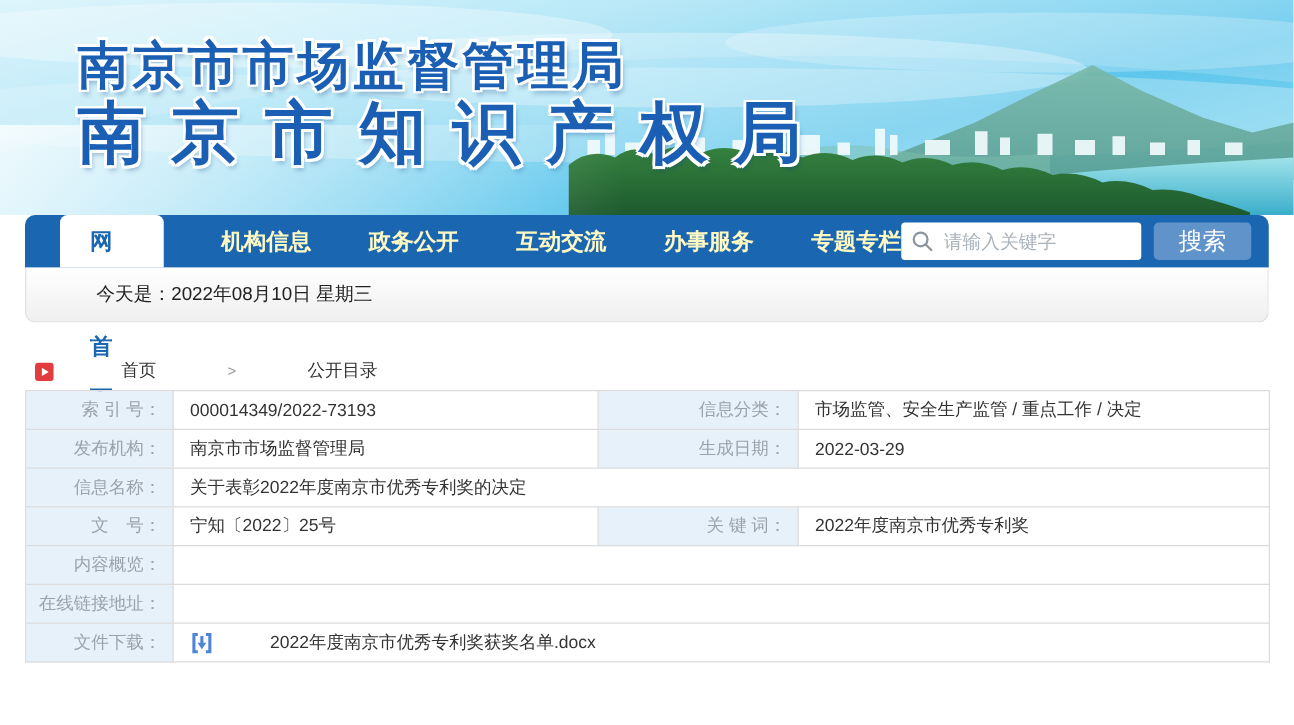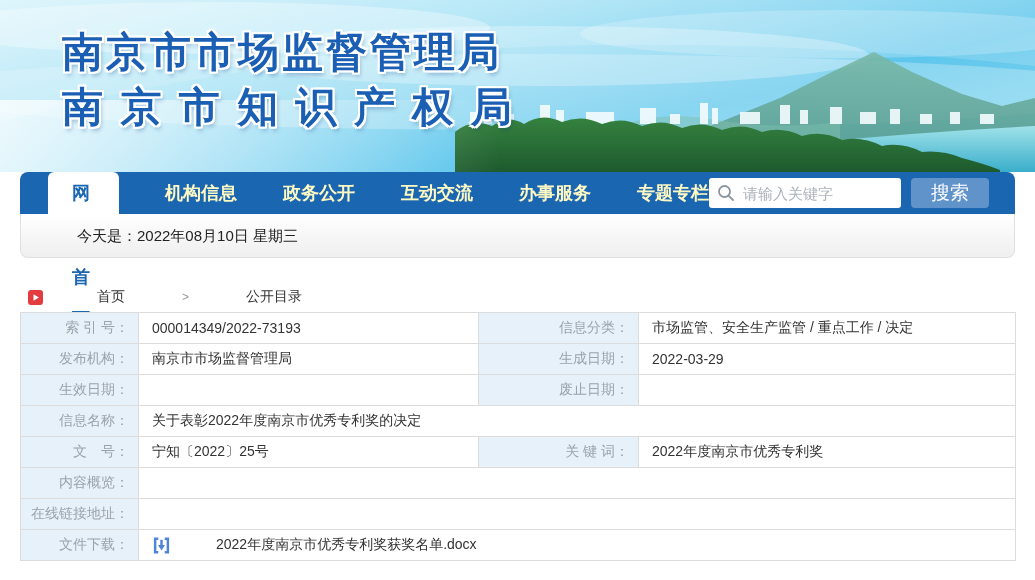--- a/index.html
+++ b/index.html
@@ -7,30 +7,30 @@
          font-family:"Liberation Sans","DejaVu Sans",sans-serif; }
   .page { position:relative; width:1035px; height:505px; background:#fff; }
 
   
   .banner { position:absolute; left:0; top:0; width:1035px; height:172px; overflow:hidden; }
   .banner svg.scene { position:absolute; left:0; top:0; width:100%; height:100%; display:block; }
   .banner-title { position:absolute; left:62px; top:26px; color:#1a5fb4; font-weight:bold;
     text-shadow:-2px -2px 0 #fff, 2px -2px 0 #fff, -2px 2px 0 #fff, 2px 2px 0 #fff,
                  0 -2px 0 #fff, 0 2px 0 #fff, -2px 0 0 #fff, 2px 0 0 #fff, 2px 4px 4px rgba(10,60,130,.35); }
   .banner-title .l1 { font-size:41px; letter-spacing:3px; line-height:52px; }
-  .banner-title .l2 { font-size:41px; letter-spacing:3px; line-height:52px; margin-top:3px;text-align:right; }
+  .banner-title .l2 { font-size:54px; letter-spacing:3px; line-height:52px; margin-top:3px;text-align:right; }
 
   
   .navbar { position:absolute; left:20px; top:172px; width:995px; height:42px;
             background:#1b66b1; border-radius:8px 8px 0 0; display:flex; align-items:center; }
   .tab-home { height:42px; line-height:42px; margin-left:28px; padding:0 24px;
               background:#ffffff; color:#1b66b1; font-size:18px; font-weight:bold;
               border-radius:6px 6px 0 0; cursor:pointer; }
   .nav-item { color:#fef9c3; font-size:18px; font-weight:bold; margin-left:46px; cursor:pointer; white-space:nowrap; }
-  .search-wrap { margin-left:auto; display:flex; align-items:center; margin-right:26px; }
+  .search-wrap { margin-left:auto; display:flex; align-items:center; margin-right:14px; }
   .search-box { position:relative; width:192px; height:30px; background:#fff; border-radius:3px; }
   .search-box svg { position:absolute; left:8px; top:6px; }
   .search-box input { width:100%; height:100%; border:none; outline:none; background:transparent;
                       padding-left:34px; font-size:15px; color:#333;
                       font-family:"Liberation Sans","DejaVu Sans",sans-serif; }
   .search-box input::placeholder { color:#aab2ba; }
   .search-btn { width:78px; height:30px; margin-left:10px; background:#6093ca; border:none;
                 border-radius:4px; color:#fff; font-size:19px; cursor:pointer;
                 font-family:"Liberation Sans","DejaVu Sans",sans-serif; }
 
@@ -177,26 +177,20 @@
       <td class="lbl">信息分类：</td>
       <td class="val">市场监管、安全生产监管 / 重点工作 / 决定</td>
     </tr>
     <tr>
       <td class="lbl">发布机构：</td>
       <td class="val">南京市市场监督管理局</td>
       <td class="lbl">生成日期：</td>
       <td class="val">2022-03-29</td>
     </tr>
     <tr>
-      <td class="lbl">生效日期：</td>
-      <td class="val"></td>
-      <td class="lbl">废止日期：</td>
-      <td class="val"></td>
-    </tr>
-    <tr>
       <td class="lbl">信息名称：</td>
       <td class="val" colspan="3">关于表彰2022年度南京市优秀专利奖的决定</td>
     </tr>
     <tr>
       <td class="lbl">文　号：</td>
       <td class="val">宁知〔2022〕25号</td>
       <td class="lbl">关 键 词：</td>
       <td class="val">2022年度南京市优秀专利奖</td>
     </tr>
     <tr>

